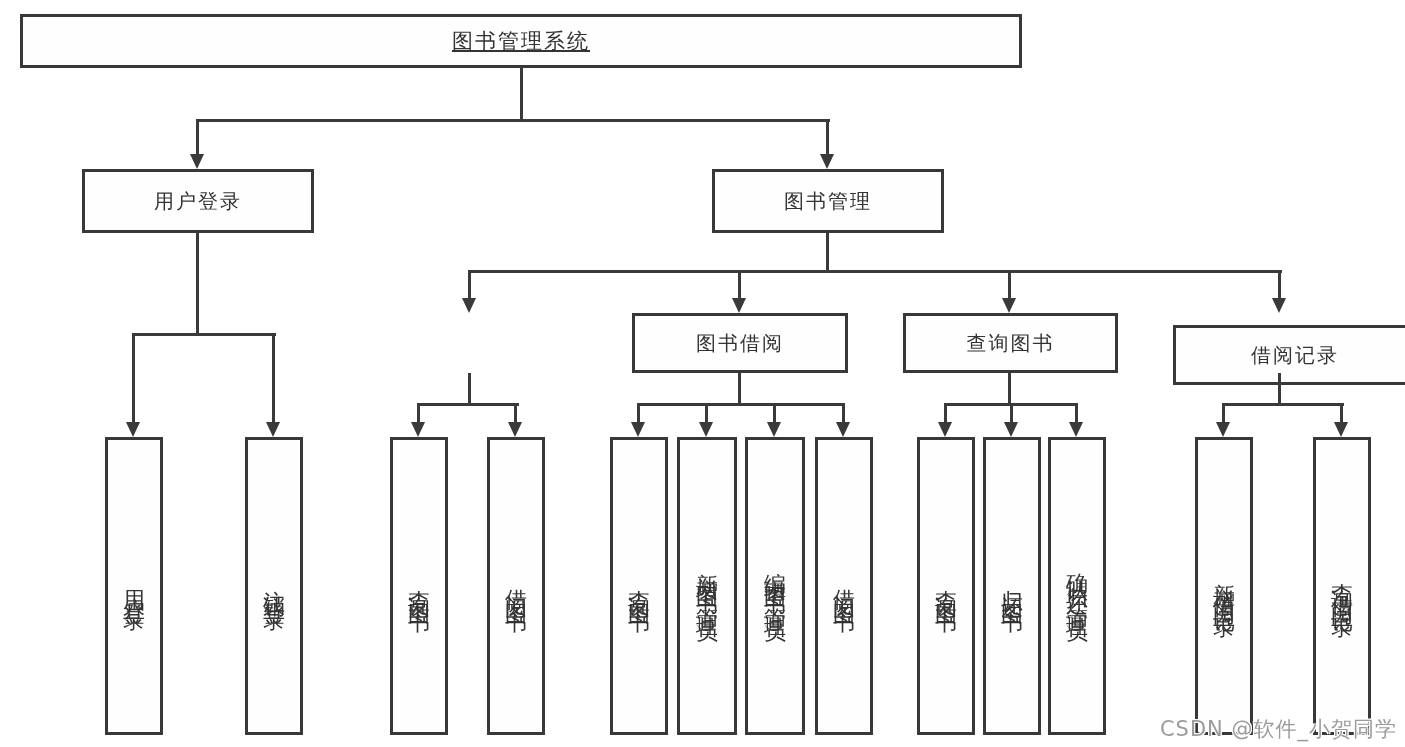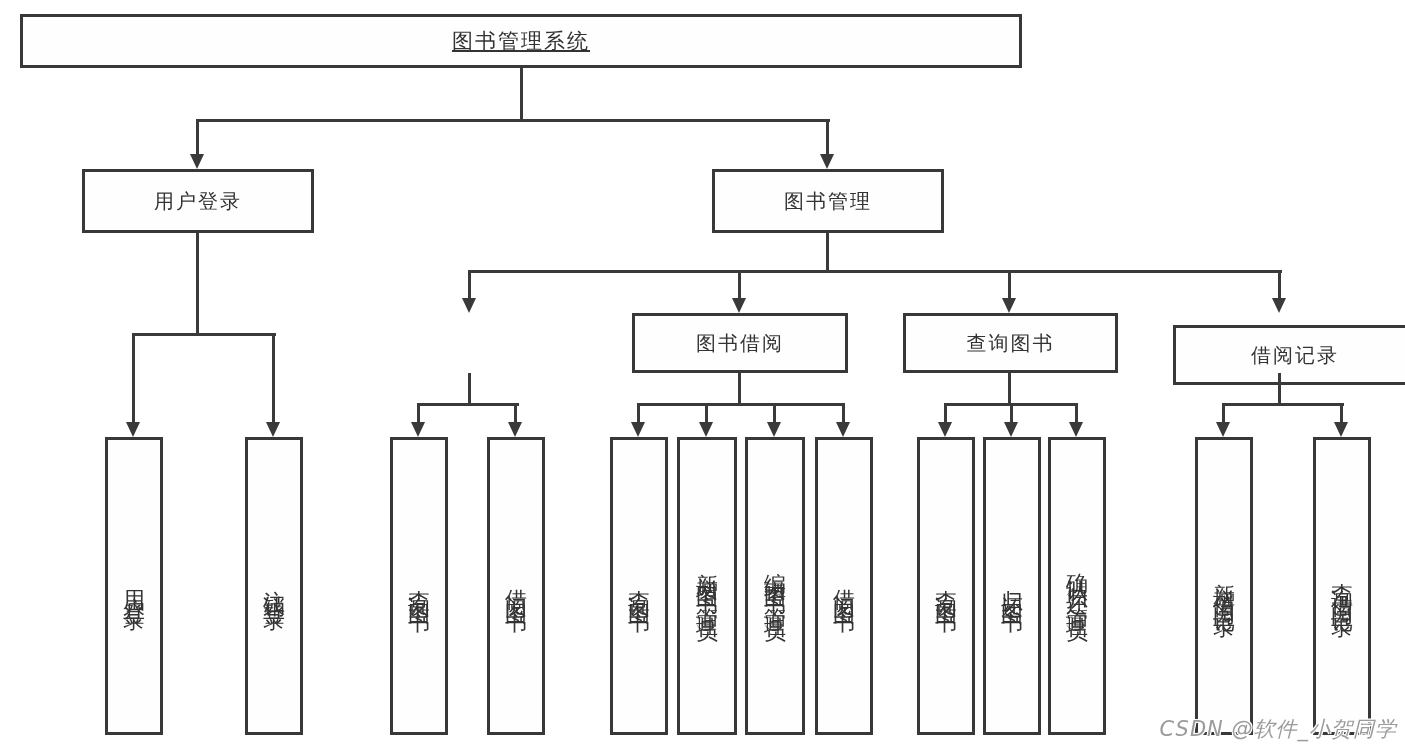--- a/index.html
+++ b/index.html
@@ -22,21 +22,20 @@
   .vline{position:absolute;width:3px;background:#3a3a3a;}
   .arrow{
     position:absolute;width:0;height:0;
     border-left:7px solid transparent;border-right:7px solid transparent;
     border-top:15px solid #3a3a3a;
   }
   .watermark{
     position:absolute;right:8px;bottom:4px;
     font-size:21px;color:#9b9b9b;letter-spacing:1px;
     text-shadow:-1px -1px 0 #fff,1px -1px 0 #fff,-1px 1px 0 #fff,1px 1px 0 #fff;
-    font-style:italic;
   }
 </style>
 </head>
 <body>
 
 <div class="canvas">
 
   <div class="node root-node" style="left:20px;top:14px;width:1002px;height:54px;text-decoration:underline;">
     <span>图书管理系统</span>
   </div>

